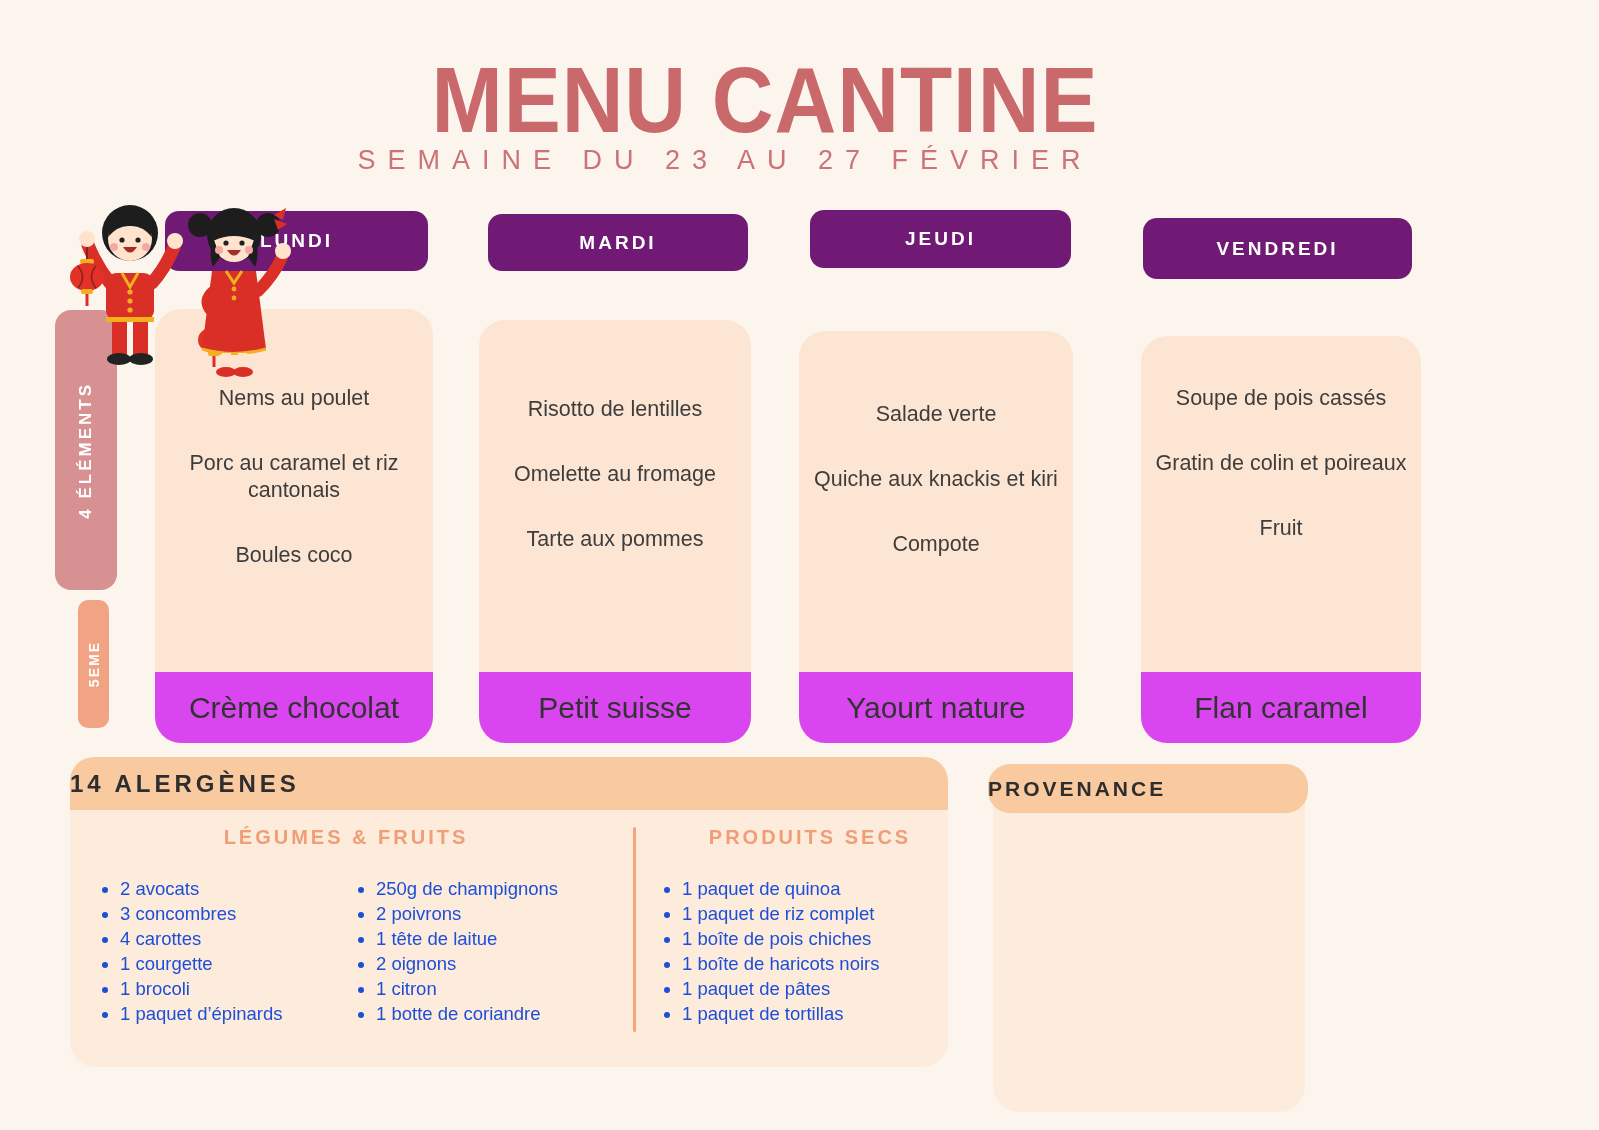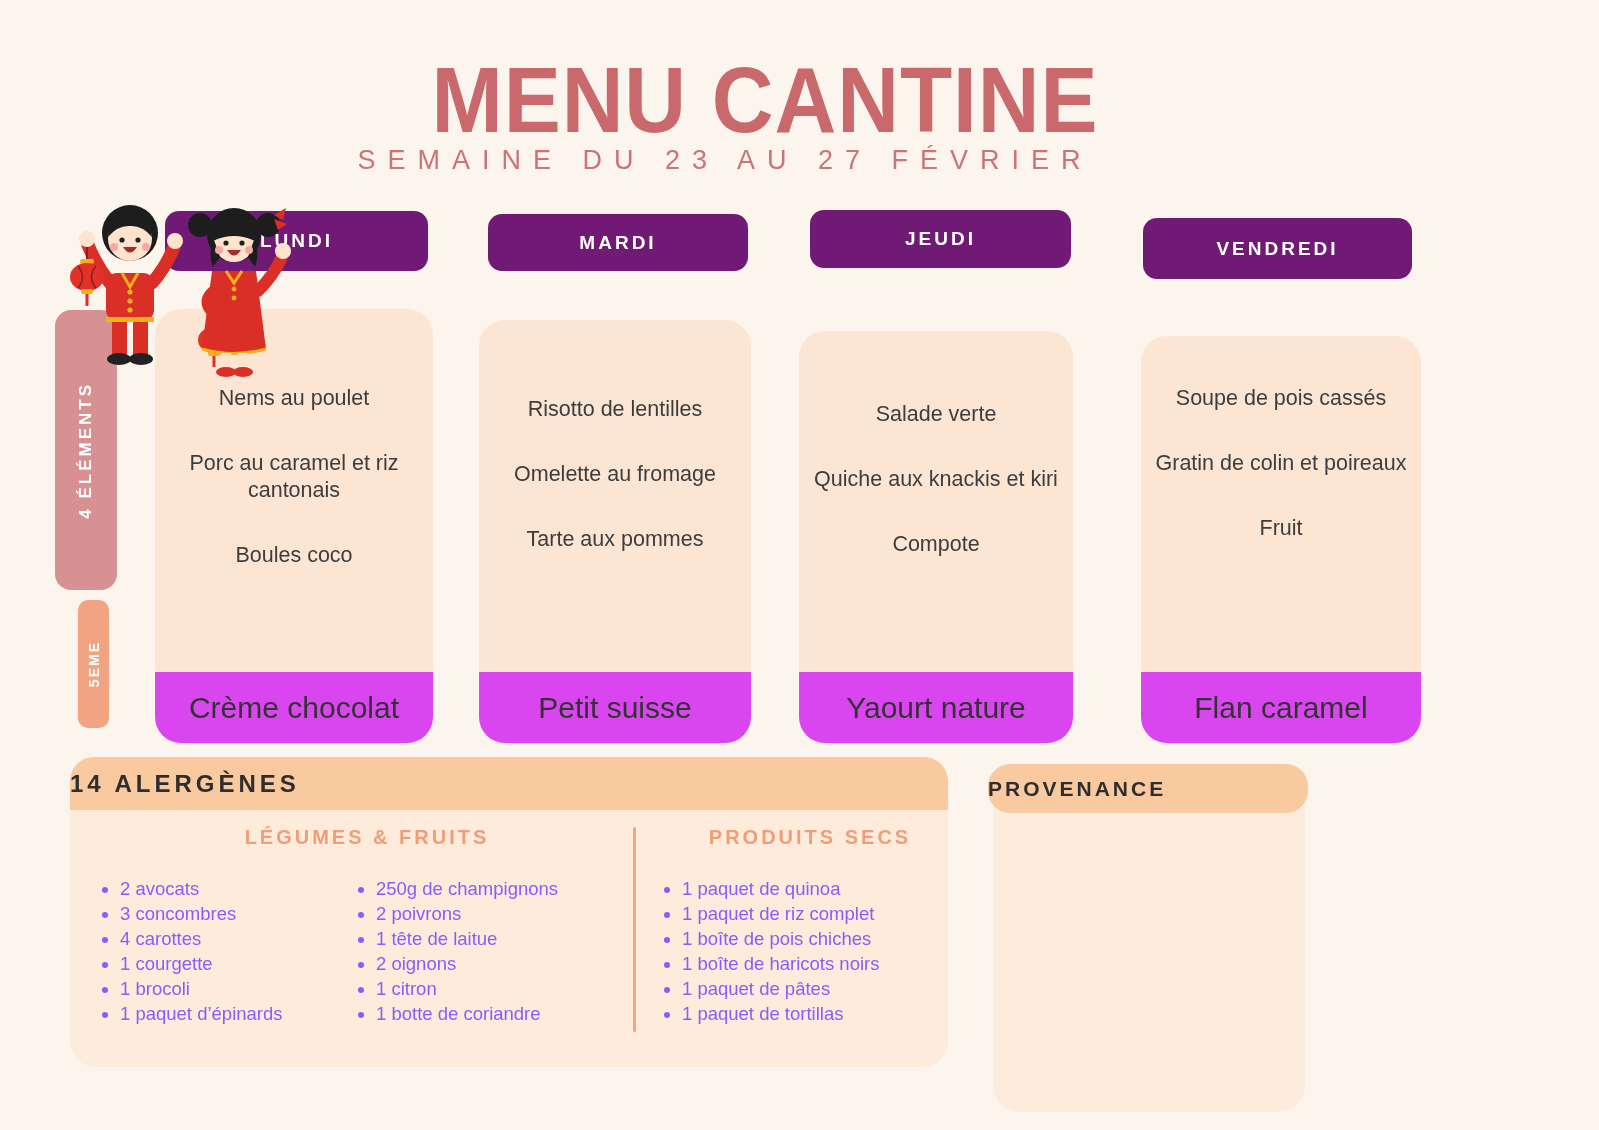--- a/index.html
+++ b/index.html
@@ -54,26 +54,26 @@
   .band{position:absolute;background:#f9c9a0;color:#2e2e2e;font-weight:800;text-align:left;}
   .band-allergens{left:70px;top:757px;width:878px;height:53px;border-radius:24px 24px 0 0;
                   font-size:24px;letter-spacing:4px;line-height:53px;}
   .band-prov{left:988px;top:764px;width:320px;height:49px;border-radius:22px;
              font-size:21px;letter-spacing:3px;line-height:49px;z-index:2;}
   .panel{position:absolute;background:#fdebdc;}
   .panel-allergens{left:70px;top:810px;width:878px;height:257px;border-radius:0 0 26px 26px;}
   .panel-prov{left:993px;top:789px;width:312px;height:323px;border-radius:0 0 26px 26px;z-index:1;}
 
   .sec-title{position:absolute;font-weight:700;font-size:20px;letter-spacing:3px;color:#ef9e77;text-align:center;}
-  .t-legumes{left:97px;top:826px;width:540px;}
+  .t-legumes{left:76px;top:826px;width:540px;}
   .t-secs{left:660px;top:826px;width:300px;}
   .divider{position:absolute;left:633px;top:827px;width:3px;height:205px;background:#f3a57f;border-radius:2px;}
 
   ul.blist{position:absolute;margin:0;padding:0 0 0 20px;list-style:disc;color:#3a3a3a;}
-  ul.blist li{font-size:18.5px;line-height:25px;color:#8b5cf6;}
+  ul.blist li{font-size:18.5px;line-height:25px;color:#1d4ed8;}
   .l-a{left:100px;top:876px;width:235px;}
   .l-b{left:356px;top:876px;width:250px;}
   .l-c{left:662px;top:876px;width:280px;}
   .l-p{left:1003px;top:865px;width:280px;}
 </style>
 </head>
 <body>
 
 <div class="page">
 

